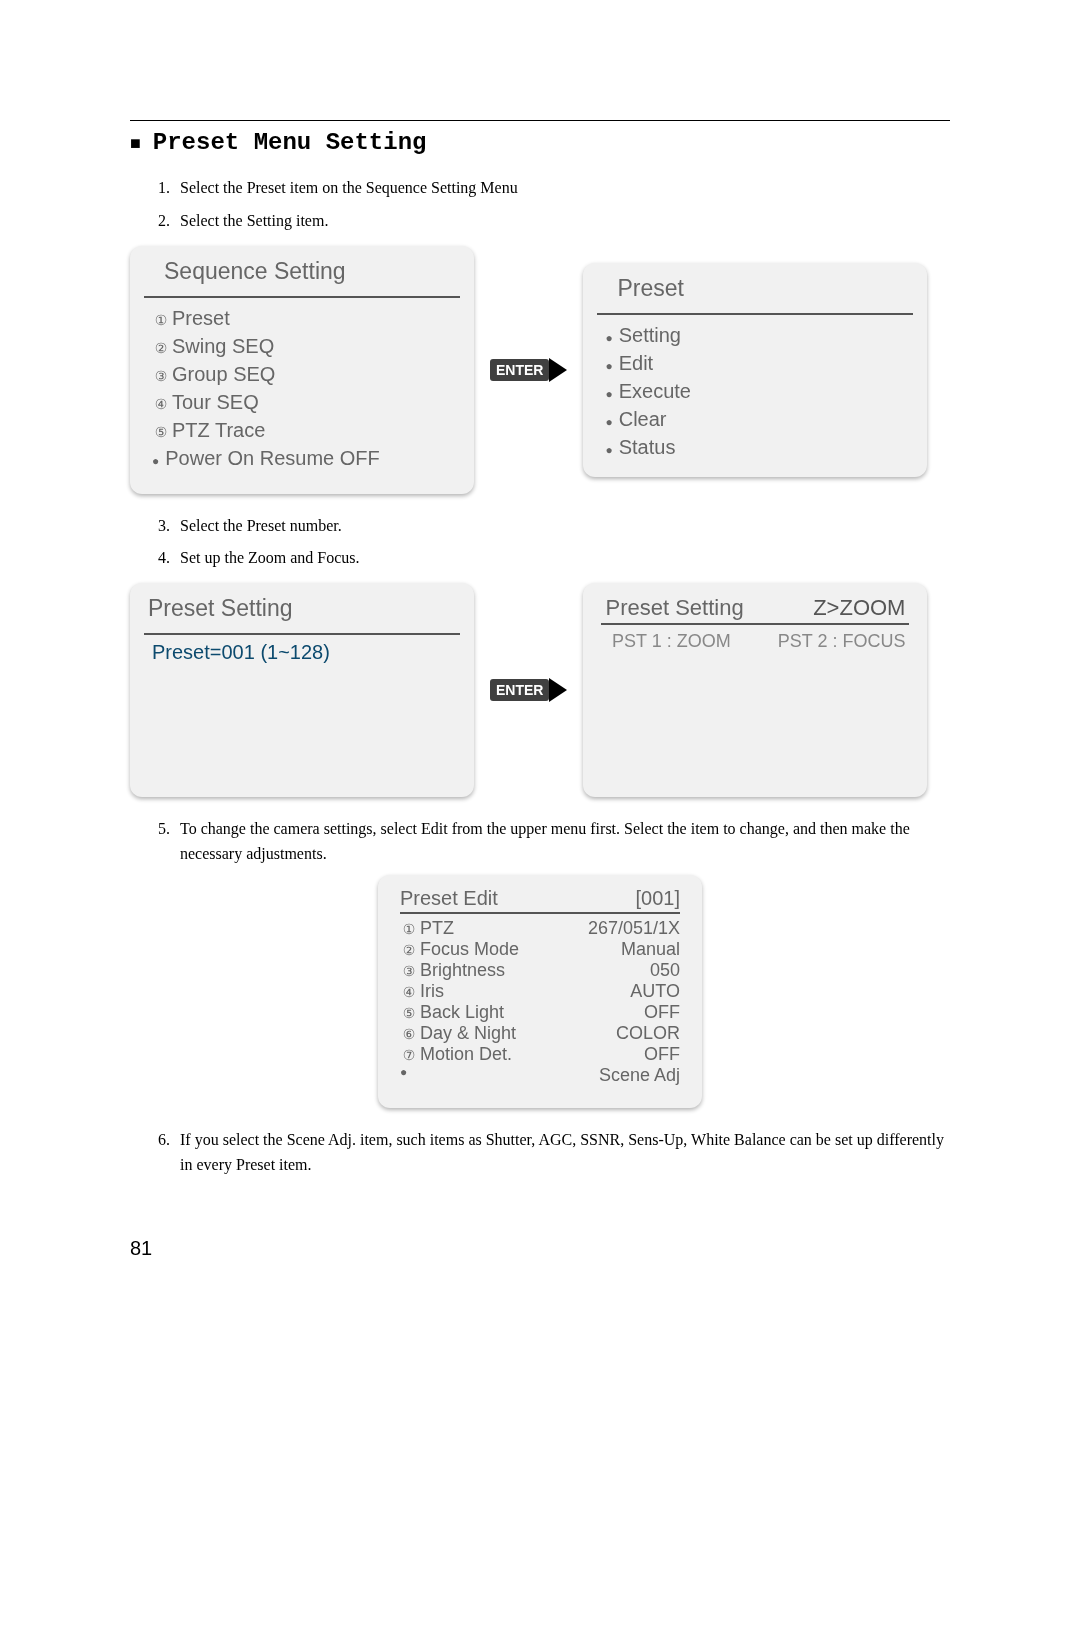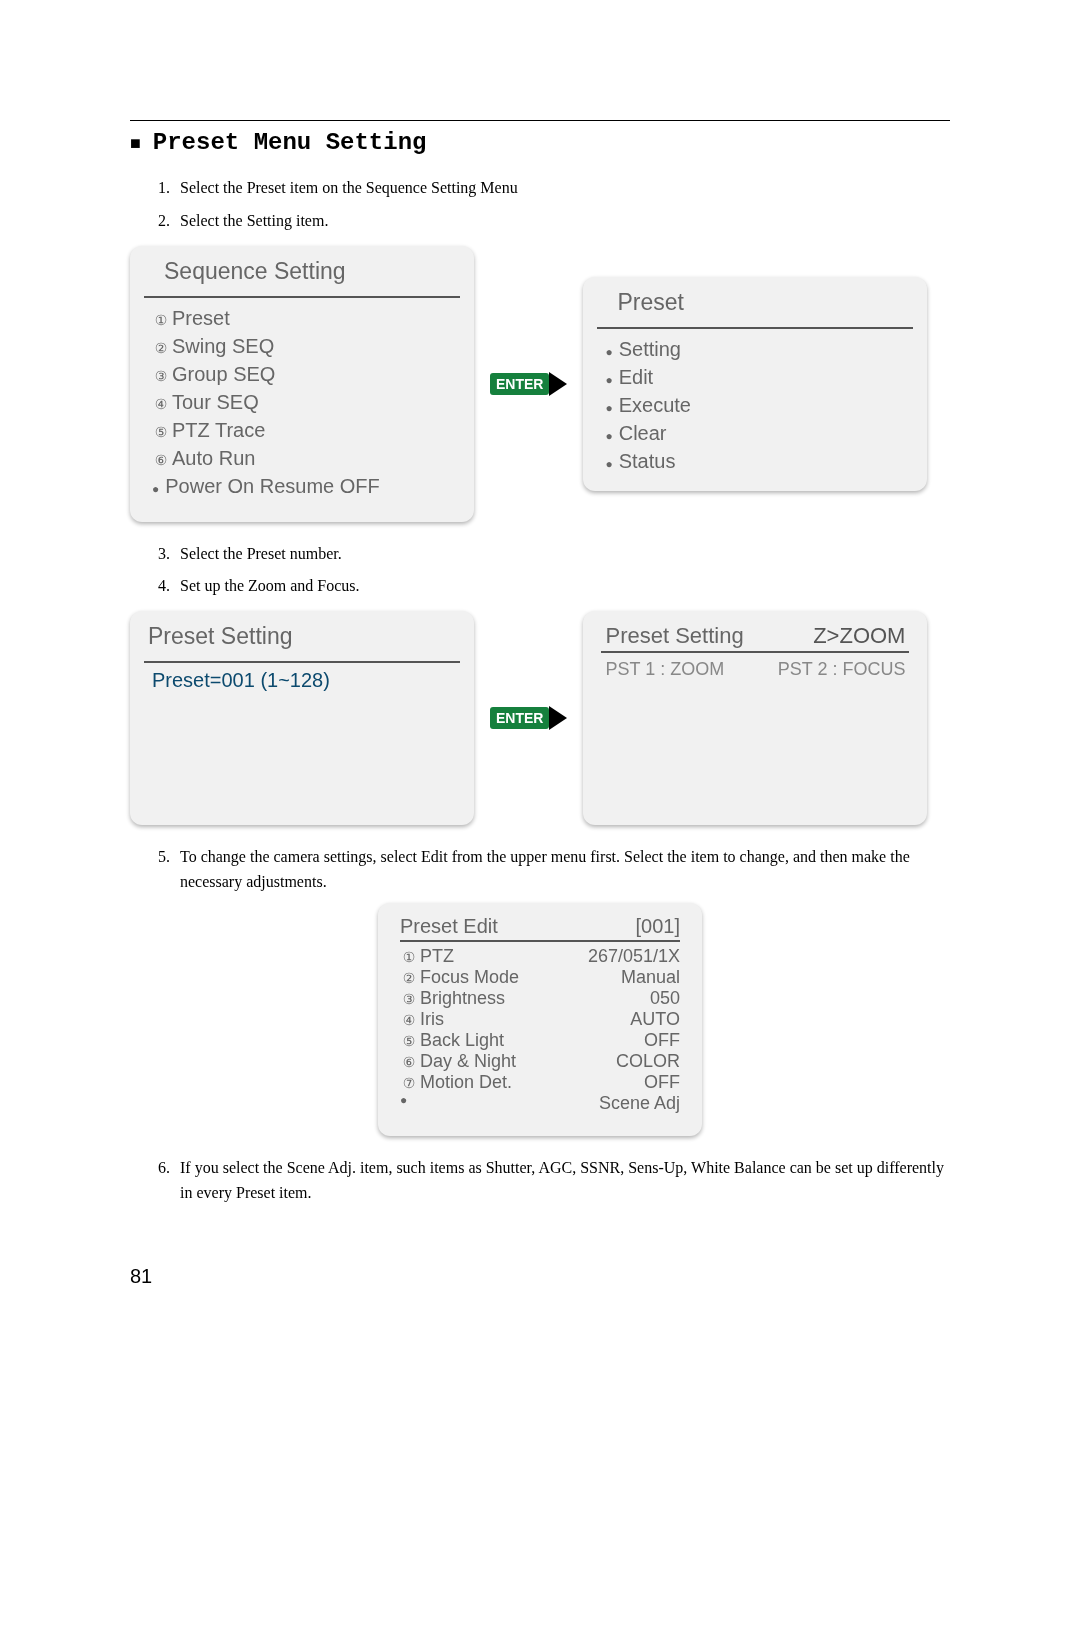--- a/index.html
+++ b/index.html
@@ -100,44 +100,45 @@
     content: "\25CF";
     font-size: 12px;
     margin-right: 6px;
   }
   .enter-arrow {
     margin: 0 16px;
     display: flex;
     align-items: center;
   }
   .enter-arrow .btn {
-    background: #15803d;
+    background: #404040;
     color: #fff;
     font-family: Arial, sans-serif;
     font-weight: bold;
     font-size: 14px;
     padding: 3px 6px;
     border-radius: 3px;
   }
   .enter-arrow .arrow {
     width: 0; height: 0;
     border-left: 18px solid #000;
     border-top: 12px solid transparent;
     border-bottom: 12px solid transparent;
   }
   .panel .body-text {
     font-size: 20px;
     color: #0c4a6e;
   }
   .panel .two-col-row {
     display: flex;
-    justify-content: space-between;
+    justify-content: flex-end;
     font-size: 18px;
     color: #888;
     margin-top: 4px;
+    gap: 47px;
   }
   .panel.tall { height: 180px; }
   .panel.edit { width: 280px; margin: 8px auto 0 auto; }
   .edit-row {
     display: flex;
     justify-content: space-between;
     font-size: 18px;
     color: #666;
   }
   .edit-title-row {
@@ -171,21 +172,20 @@
 
   <div class="panel-row">
     <div class="panel wide">
       <div class="panel-title">Sequence Setting</div>
       <ul>
         <li><span class="num">①</span><span>Preset</span></li>
         <li><span class="num">②</span><span>Swing SEQ</span></li>
         <li><span class="num">③</span><span>Group SEQ</span></li>
         <li><span class="num">④</span><span>Tour SEQ</span></li>
         <li><span class="num">⑤</span><span>PTZ Trace</span></li>
-        <li><span class="num">⑥</span><span>Auto Run</span></li>
         <li class="bullet"><span>Power On Resume OFF</span></li>
       </ul>
     </div>
     <div class="enter-arrow">
       <span class="btn">ENTER</span>
       <span class="arrow"></span>
     </div>
     <div class="panel narrow" style="height:180px">
       <div class="panel-title">Preset</div>
       <ul>

